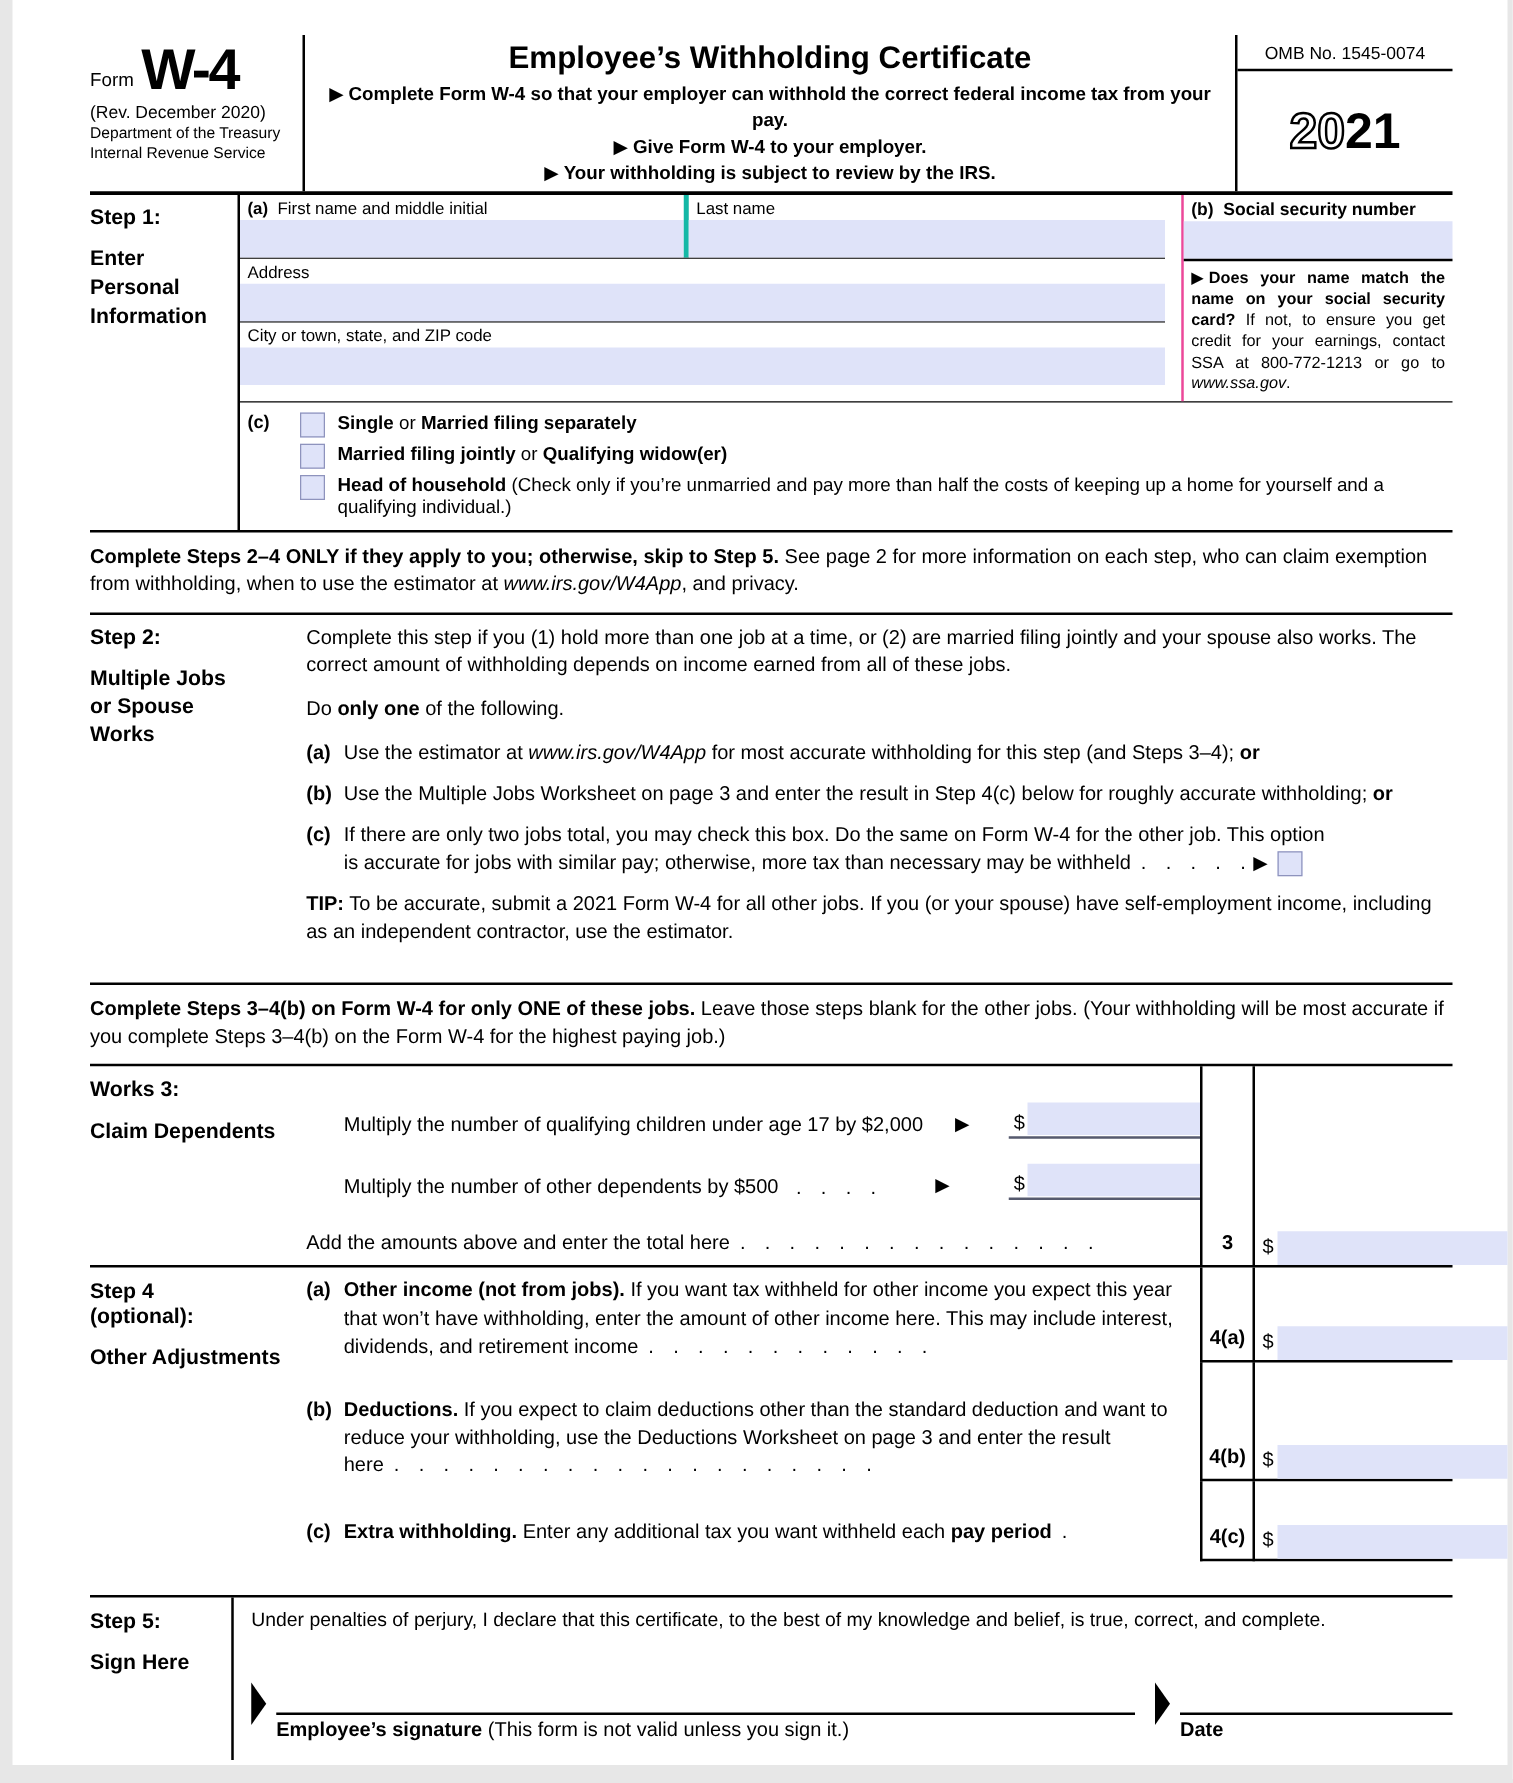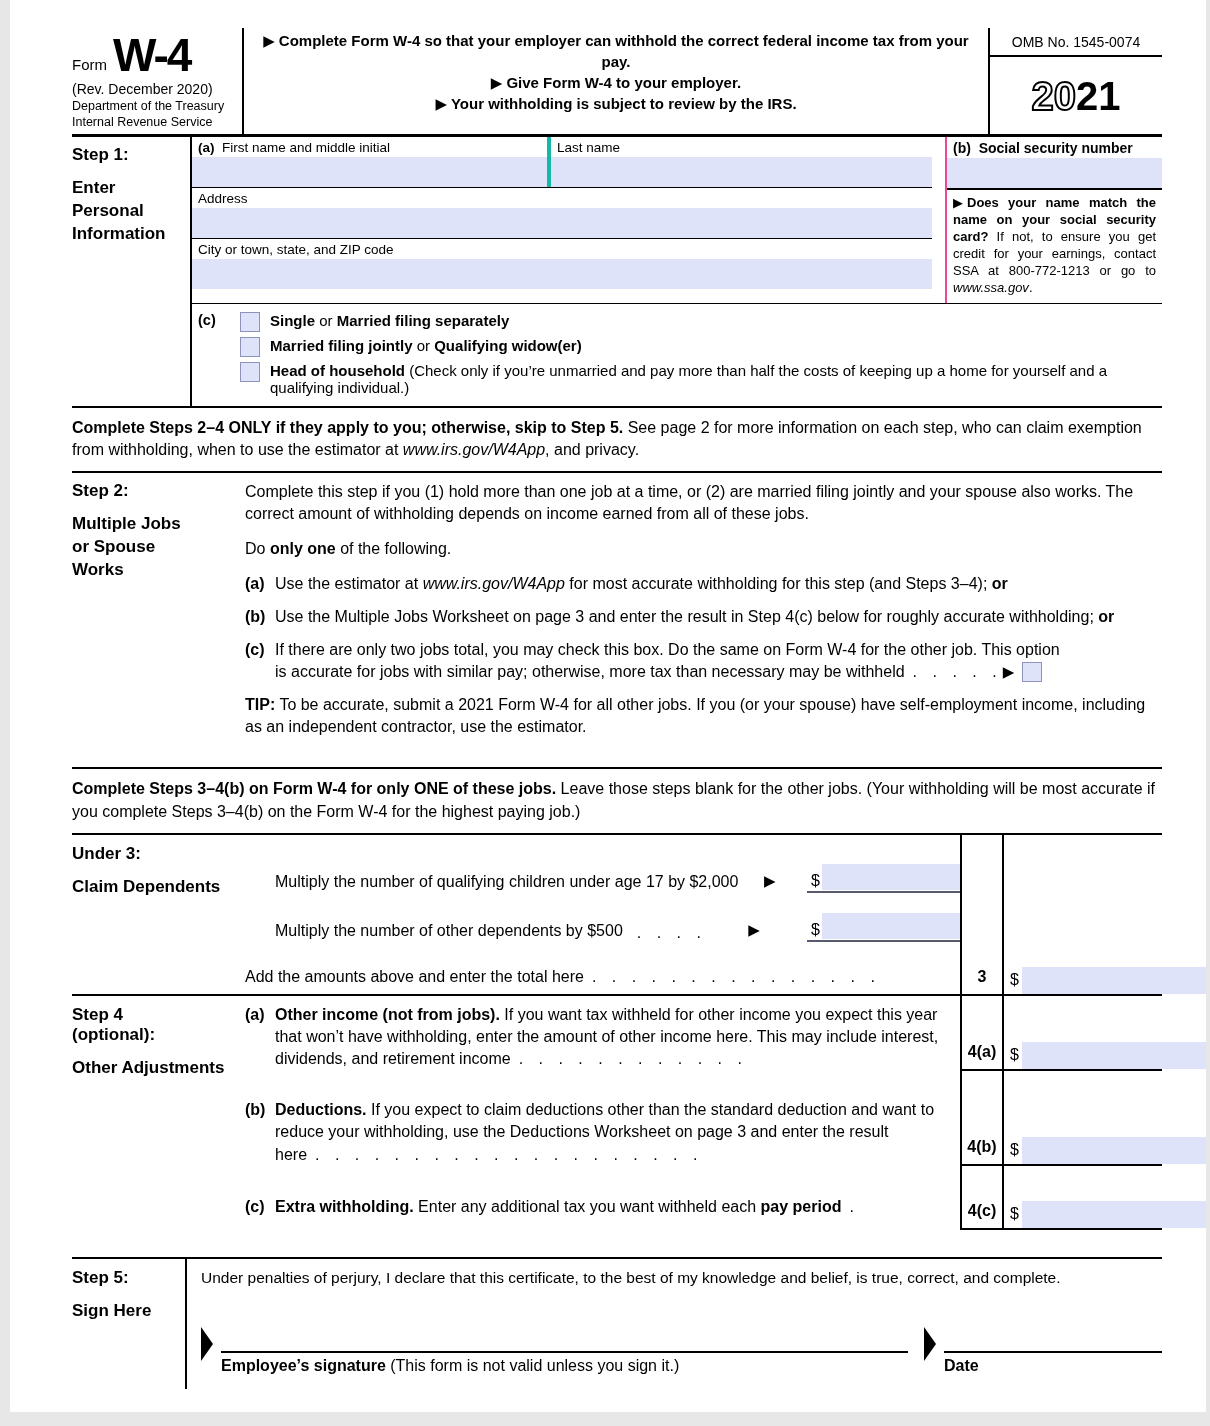--- a/index.html
+++ b/index.html
@@ -121,20 +121,21 @@
         <span class="h-form-word">Form</span>
         <span class="h-form-num">W-4</span>
       </div>
       <div class="h-rev">(Rev. December 2020)</div>
       <div class="h-dept">
         <div>Department of the Treasury</div>
         <div>Internal Revenue Service</div>
       </div>
     </div>
     <div class="h-center">
+      <div class="h-title">Employee’s Withholding Certificate</div>
       <div class="h-bullet"><span class="arrow">▶</span><span>Complete Form W-4 so that your employer can withhold the correct federal income tax from your pay.</span></div>
       <div class="h-bullet"><span class="arrow">▶</span><span>Give Form W-4 to your employer.</span></div>
       <div class="h-bullet"><span class="arrow">▶</span><span>Your withholding is subject to review by the IRS.</span></div>
     </div>
     <div class="h-right">
       <div class="h-omb">OMB No. 1545-0074</div>
       <div class="h-year">
         <span class="y-outline">20</span>
             <span>21</span>
       </div>
@@ -235,21 +236,21 @@
       <p class="tip"><span class="b">TIP:</span><span> To be accurate, submit a 2021 Form W-4 for all other jobs. If you (or your spouse) have self-employment income, including as an independent contractor, use the estimator.</span></p>
     </div>
   </div>
 
   <div class="sec-p">
     <span class="b">Complete Steps 3–4(b) on Form W-4 for only ONE of these jobs.</span><span> Leave those steps blank for the other jobs. (Your withholding will be most accurate if you complete Steps 3–4(b) on the Form W-4 for the highest paying job.)</span>
   </div>
 
   <div class="s3">
     <div class="s3-label">
-      <div class="step-title">Under 3:</div>
+      <div class="step-title">Works 3:</div>
       <div class="step-sub">Claim Dependents</div>
     </div>
     <div class="s3-body">
       <div class="inline-amt">
         <span class="txt">Multiply the number of qualifying children under age 17 by $2,000</span>
         <span class="arr-sym" style="margin:0 6px 3px auto;">▶</span>
         <span class="amt-group">
               <span class="dollar">$</span>
               <input class="f-input" type="text" style="">
             </span>

